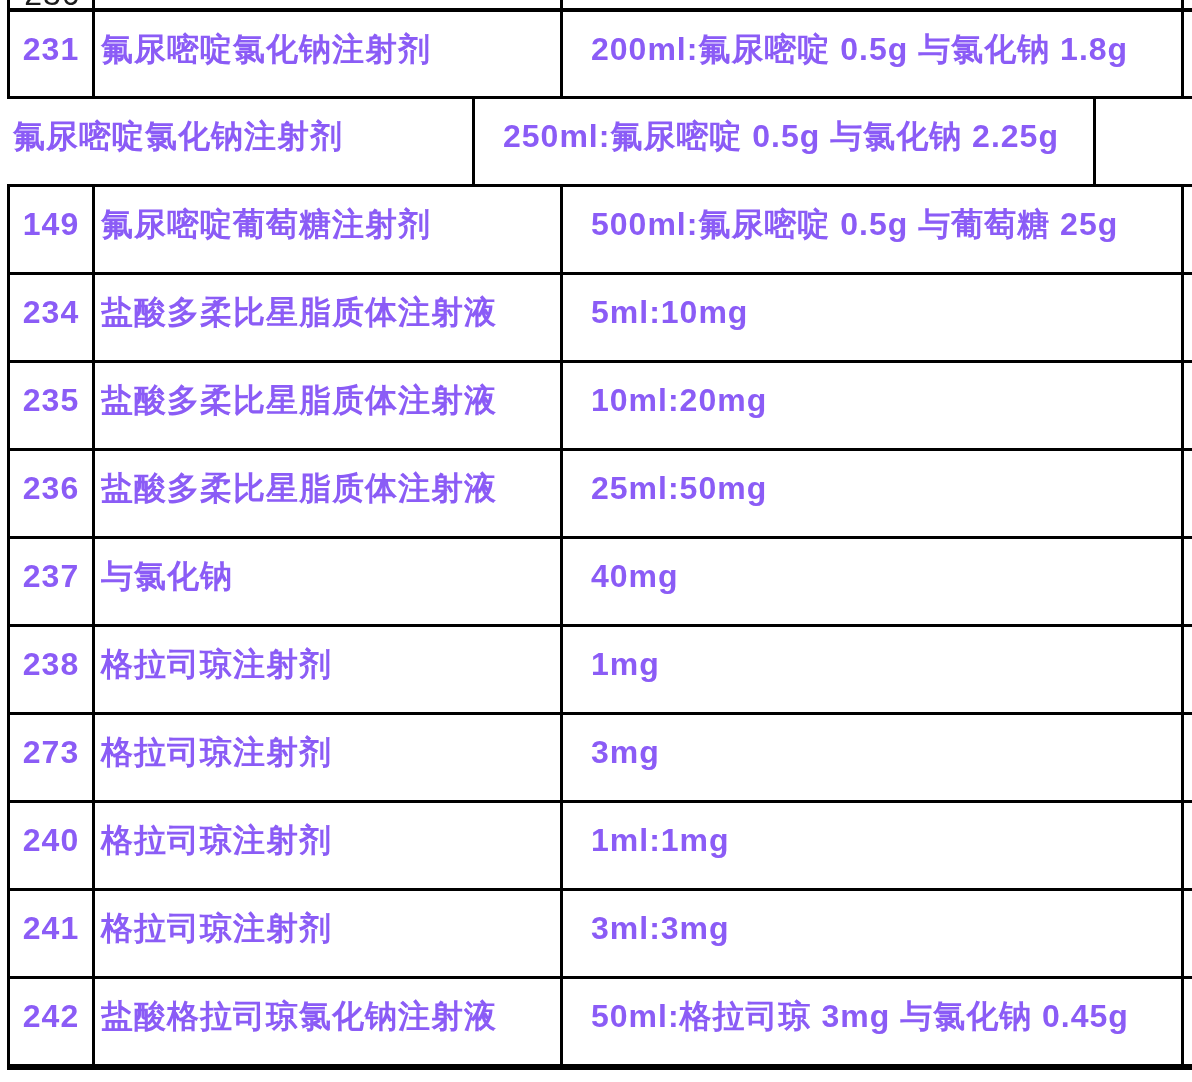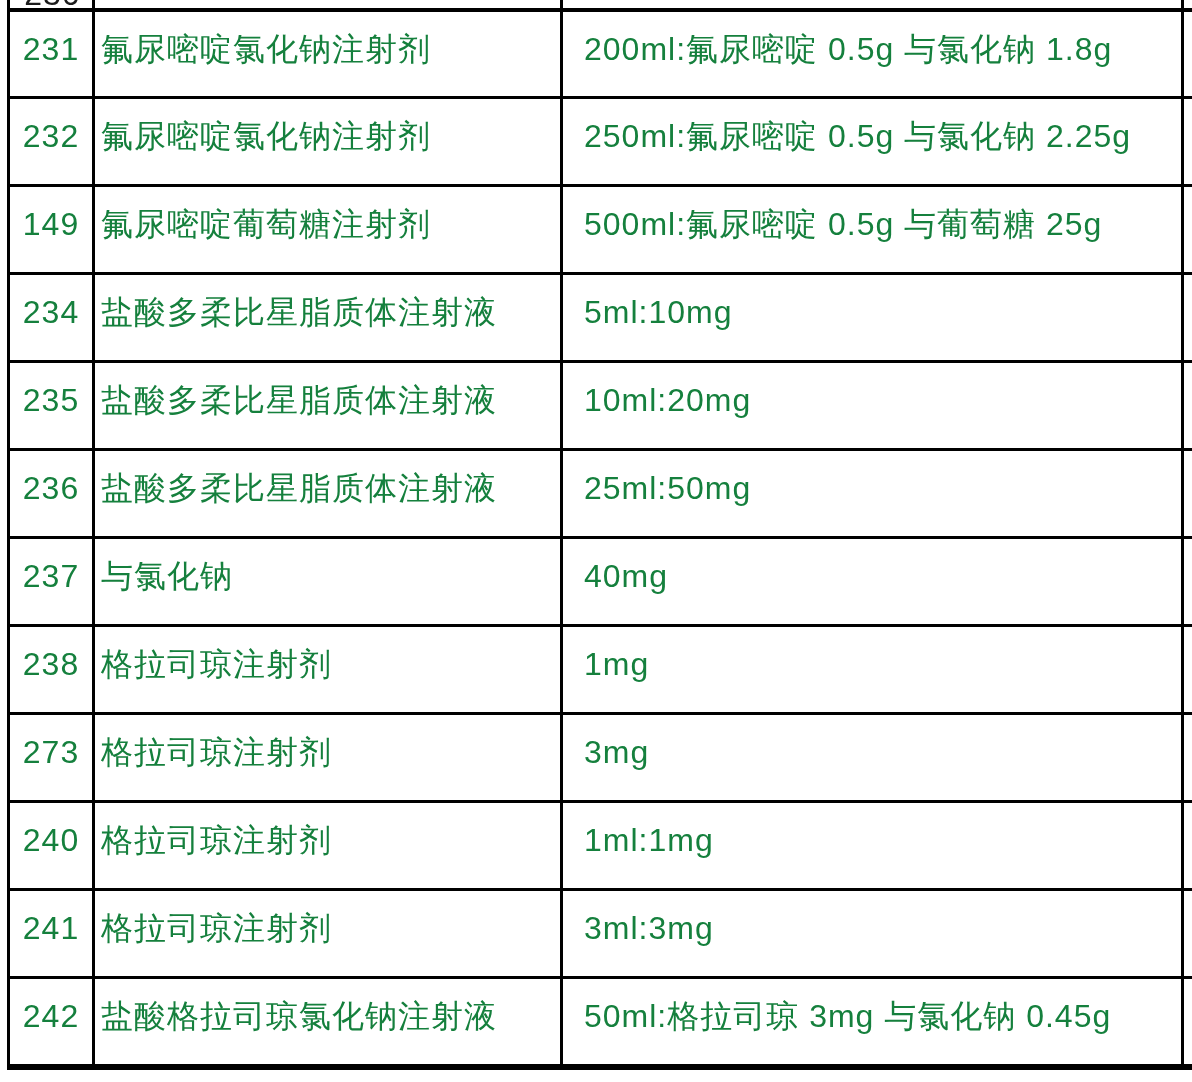--- a/index.html
+++ b/index.html
@@ -10,25 +10,25 @@
   .doc{position:absolute;left:0;top:0;width:1192px;height:1082px;background:#ffffff;}
   .tbl{position:absolute;left:7px;top:0;width:1218px;border-bottom:6px solid #000;}
   .row{display:flex;height:88px;box-sizing:border-box;border-top:3px solid #000;}
   .row.first{border-top:4px solid #000;}
   .row > div{
     box-sizing:border-box;border-right:3px solid #000;
     display:flex;align-items:center;overflow:hidden;background:#fff;
   }
   .c1{width:88px;border-left:3px solid #000;justify-content:center;}
   .c2{width:468px;padding-left:6px;}
-  .c3{width:621px;padding-left:21px;}
+  .c3{width:621px;padding-left:28px;}
   .c4{width:38px;border-right:none !important;}
   .cell-text{
-    font-size:32px;line-height:1.15;letter-spacing:1px;color:#15803d;
-    transform:translateY(-5px);white-space:nowrap;
+    font-size:32px;line-height:1.15;letter-spacing:1px;color:#8b5cf6;
+    transform:translateY(-5px);white-space:nowrap;font-weight:bold;
   }
   .num-text{letter-spacing:1px;}
   
   .partial{display:flex;height:8px;box-sizing:border-box;border-top:none;}
   .partial > div{box-sizing:border-box;border-right:3px solid #000;position:relative;overflow:visible;background:#fff;}
   .partial .c1{border-left:3px solid #000;}
   .ghost{
     position:absolute;left:0;top:10px;width:85px;text-align:center;
     transform:translateY(-100%);font-size:32px;line-height:1;color:#1c1c1c;letter-spacing:1px;
   }
@@ -56,23 +56,20 @@
     <div class="c2">
       <span class="cell-text">氟尿嘧啶氯化钠注射剂</span>
     </div>
     <div class="c3">
       <span class="cell-text">200ml:氟尿嘧啶 0.5g 与氯化钠 1.8g</span>
     </div>
     <div class="c4"></div>
   </div>
 
   <div class="row">
-    <div class="c1">
-      <span class="cell-text num-text">232</span>
-    </div>
     <div class="c2">
       <span class="cell-text">氟尿嘧啶氯化钠注射剂</span>
     </div>
     <div class="c3">
       <span class="cell-text">250ml:氟尿嘧啶 0.5g 与氯化钠 2.25g</span>
     </div>
     <div class="c4"></div>
   </div>
 
   <div class="row">

